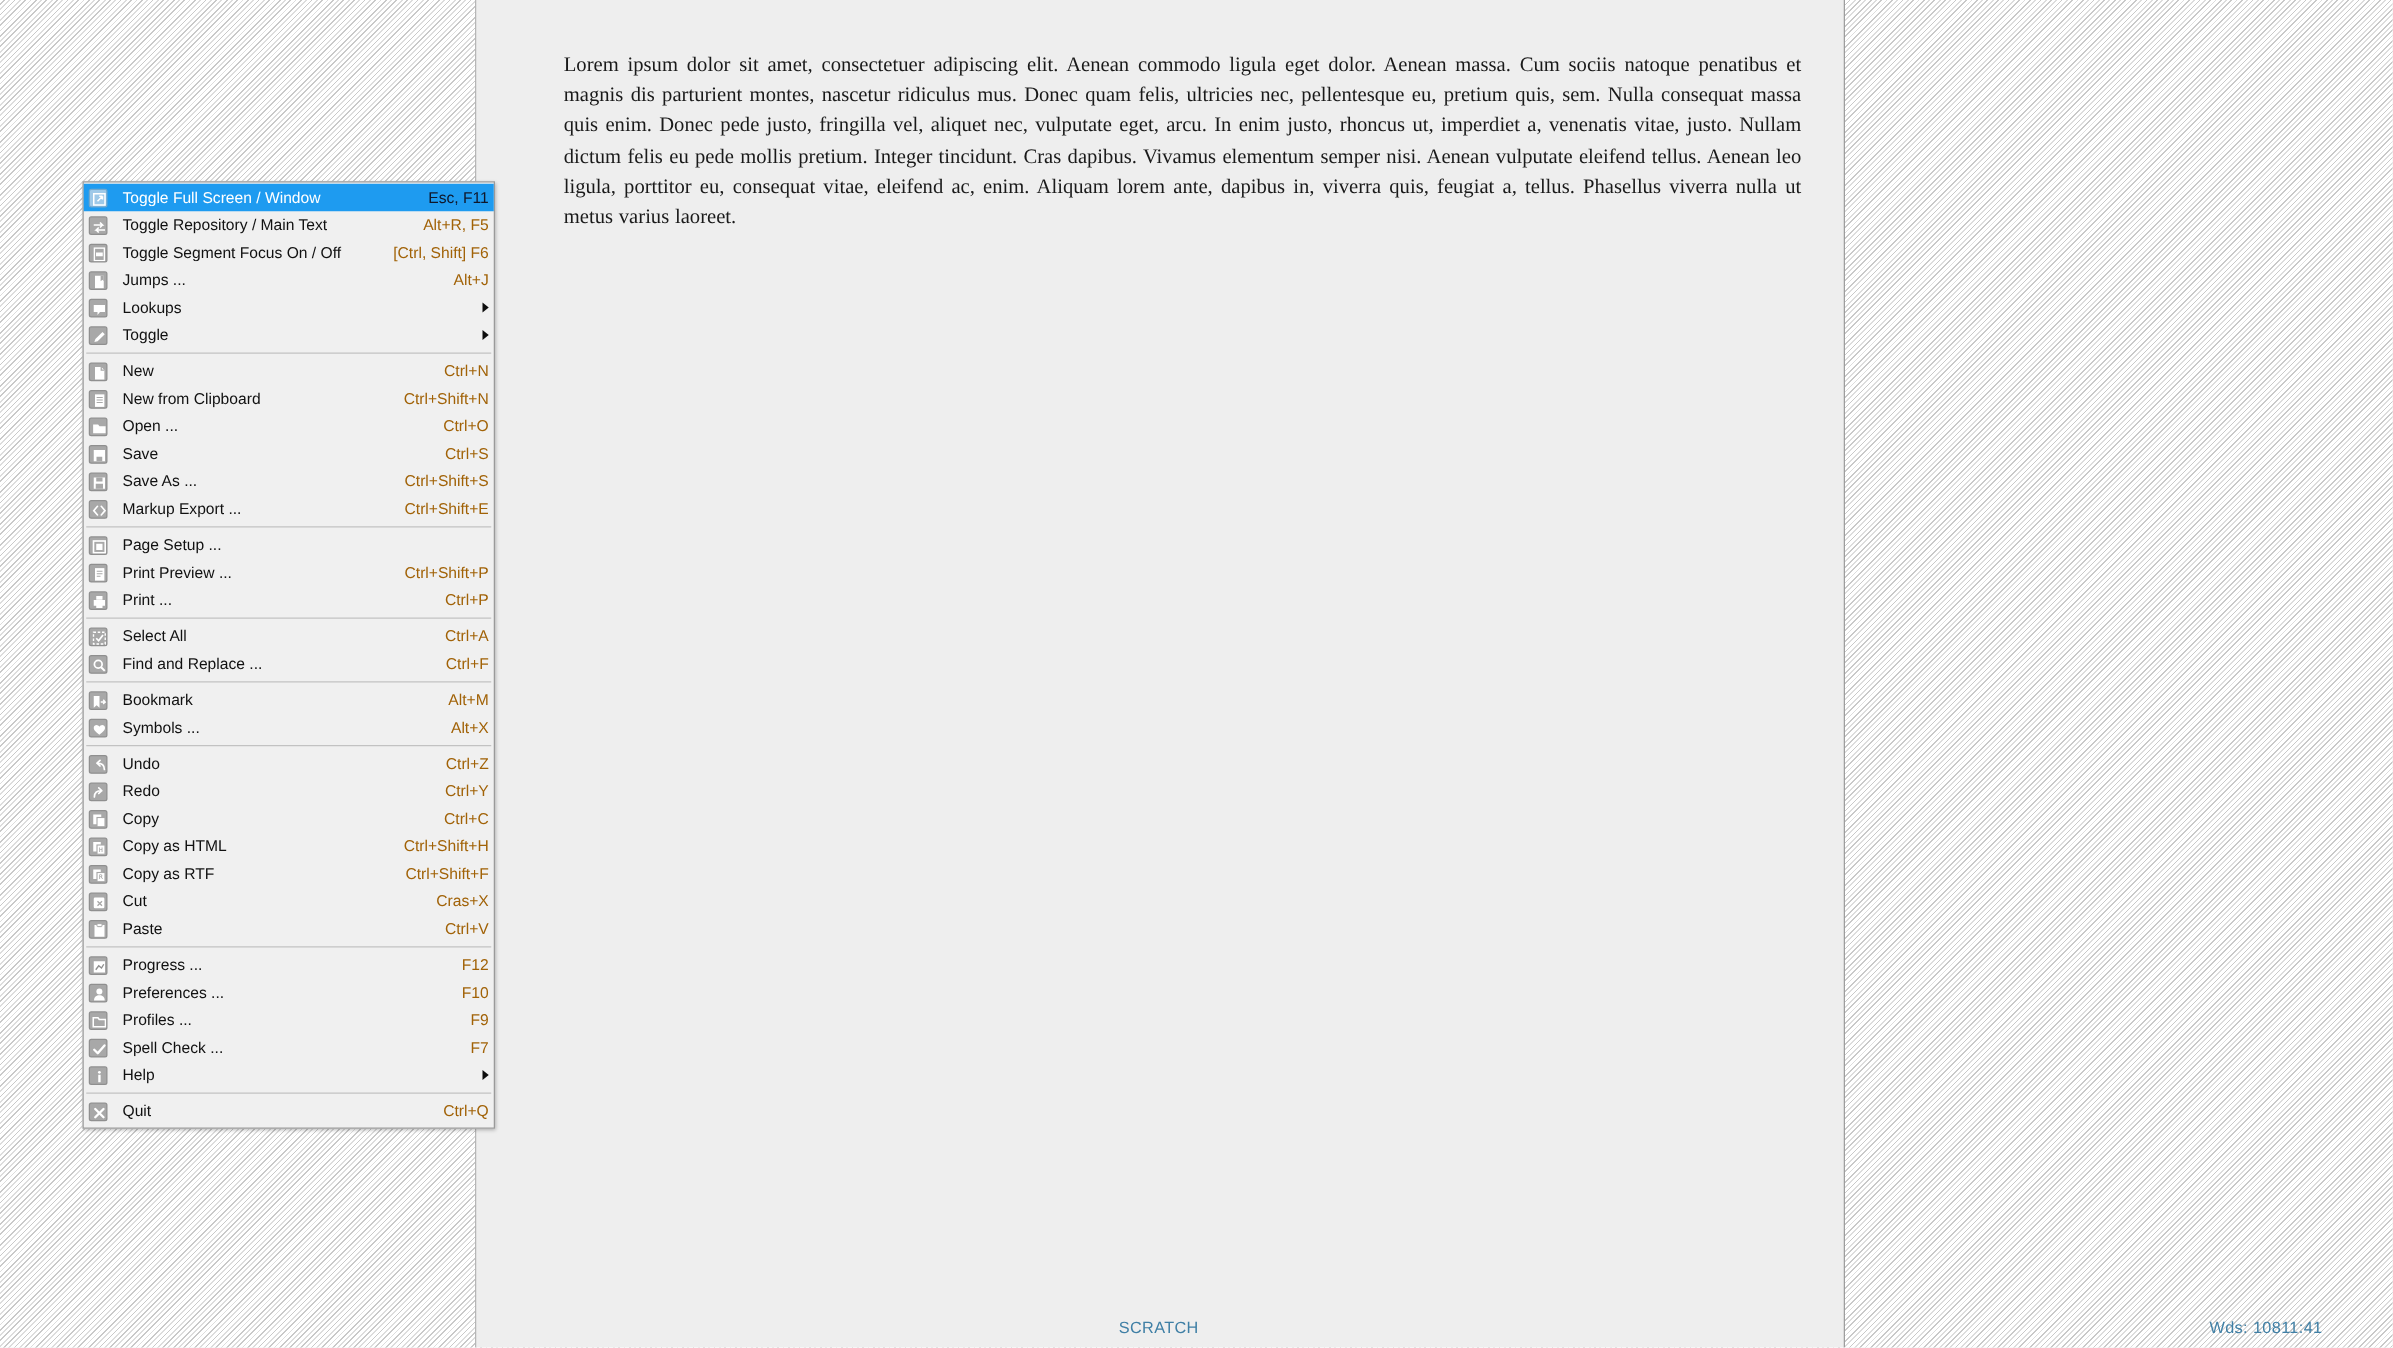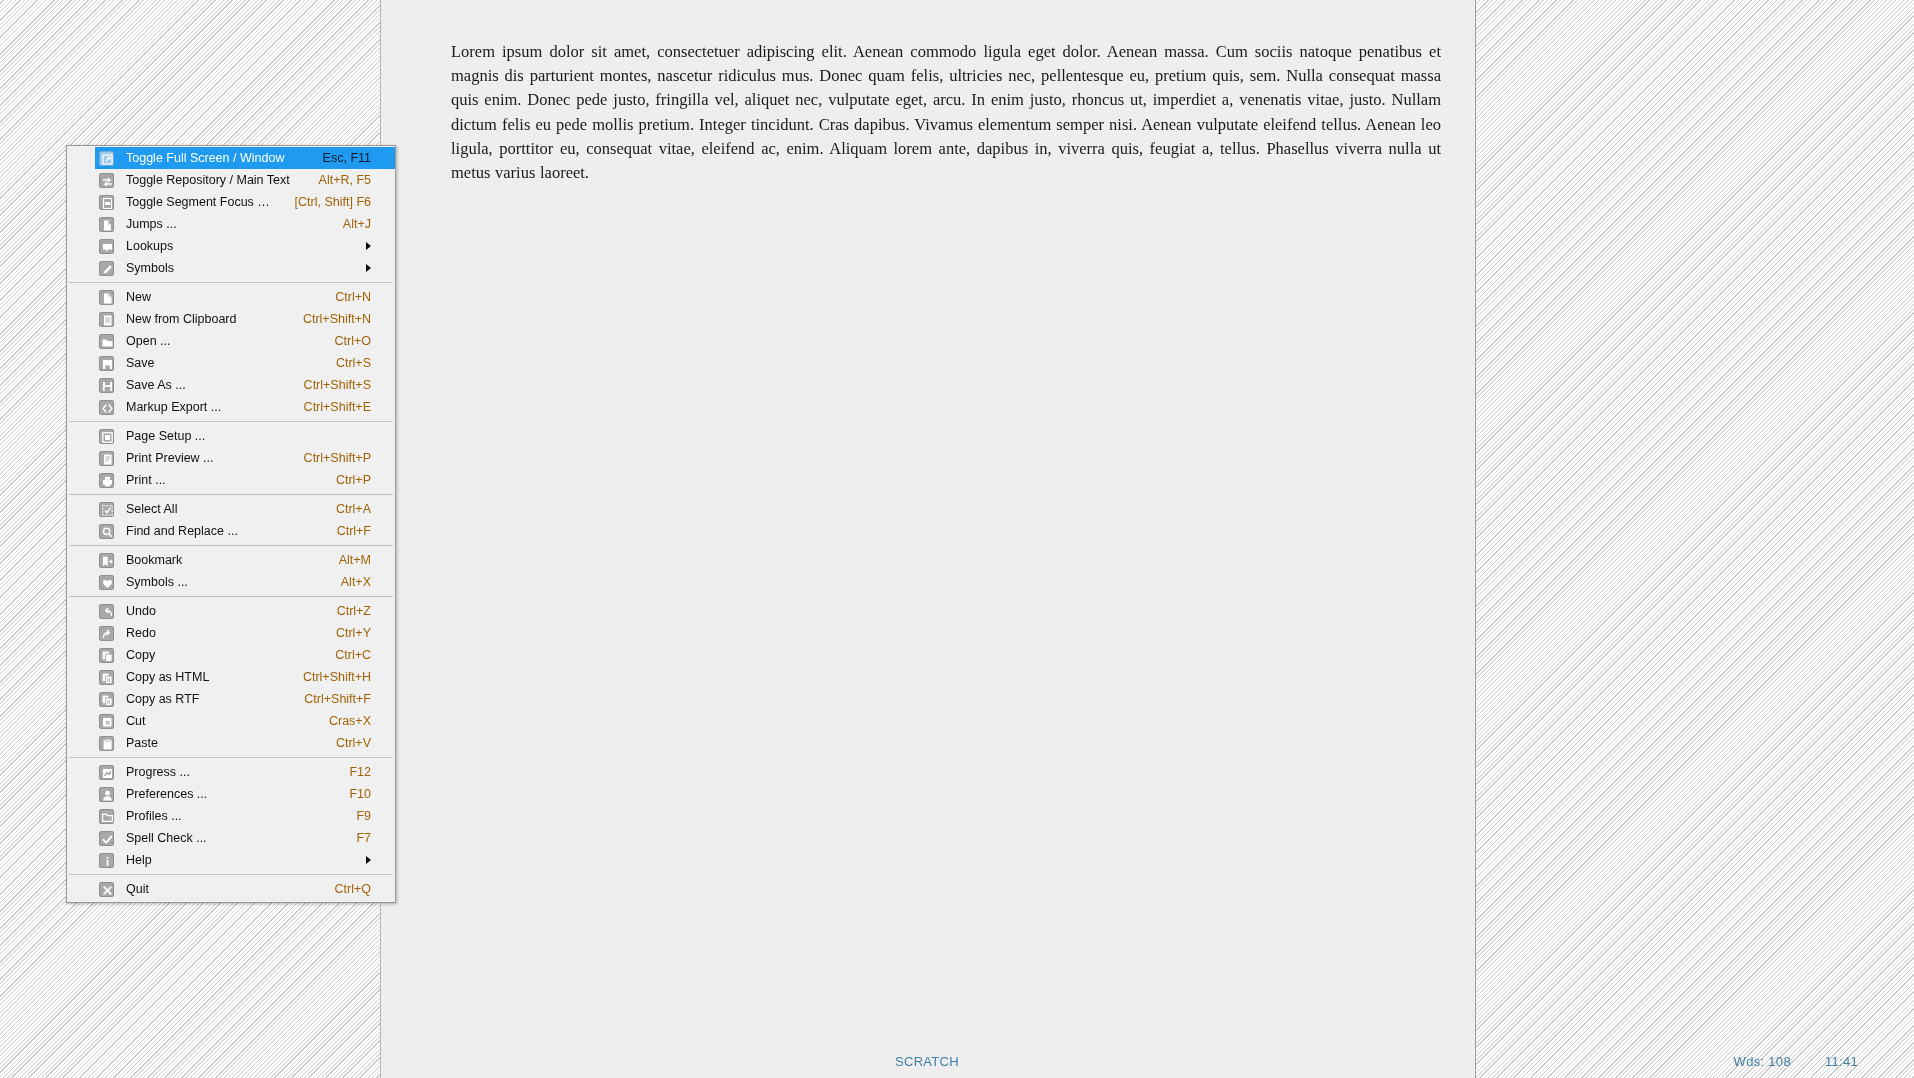--- a/index.html
+++ b/index.html
@@ -72,21 +72,20 @@
     left: 50%;
     transform: translateX(-50%);
     margin-left: -30px;
     text-align: center;
   }
 
   #status-right {
     position: absolute;
     right: 56px;
     display: flex;
-    gap: 34px;
   }
 
   
   #context-menu {
     position: absolute;
     left: 66px;
     top: 145px;
     width: 330px;
     background: #f0f0f0;
     border: 1px solid #9a9a9a;
@@ -96,24 +95,23 @@
     font-size: 12.5px;
     color: #111111;
     user-select: none;
   }
 
   .menu-item {
     position: relative;
     display: flex;
     align-items: center;
     height: 22px;
-    padding: 0 24px 0 4px;
+    padding: 0 4px 0 4px;
     box-sizing: border-box;
     white-space: nowrap;
-    margin-left: 28px;
   }
 
   .menu-item.selected {
     background: #1e9bf0;
     color: #ffffff;
   }
 
   .menu-icon {
     flex: 0 0 auto;
     width: 15px;
@@ -228,21 +226,21 @@
       </span>
       <span class="menu-label">Lookups</span>
       <span class="submenu-arrow"></span>
     </div>
     <div class="menu-item">
       <span class="menu-icon">
         <svg width="15" height="15" viewBox="0 0 15 15" aria-hidden="true">
           <path d="M3.5 11.5 L4.3 9.2 L10 3.5 L11.8 5.3 L6.1 11 Z" fill="#ffffff"></path>
         </svg>
       </span>
-      <span class="menu-label">Symbols</span>
+      <span class="menu-label">Toggle</span>
       <span class="submenu-arrow"></span>
     </div>
     <div class="menu-separator"></div>
     <div class="menu-item">
       <span class="menu-icon">
         <svg width="15" height="15" viewBox="0 0 15 15" aria-hidden="true">
           <path d="M4 2.5 H9 L11.5 5 V12.5 H4 Z" fill="#ffffff"></path>
           <path d="M9 2.5 V5 H11.5" fill="none" stroke="#a8a8a8" stroke-width="1"></path>
         </svg>
       </span>

